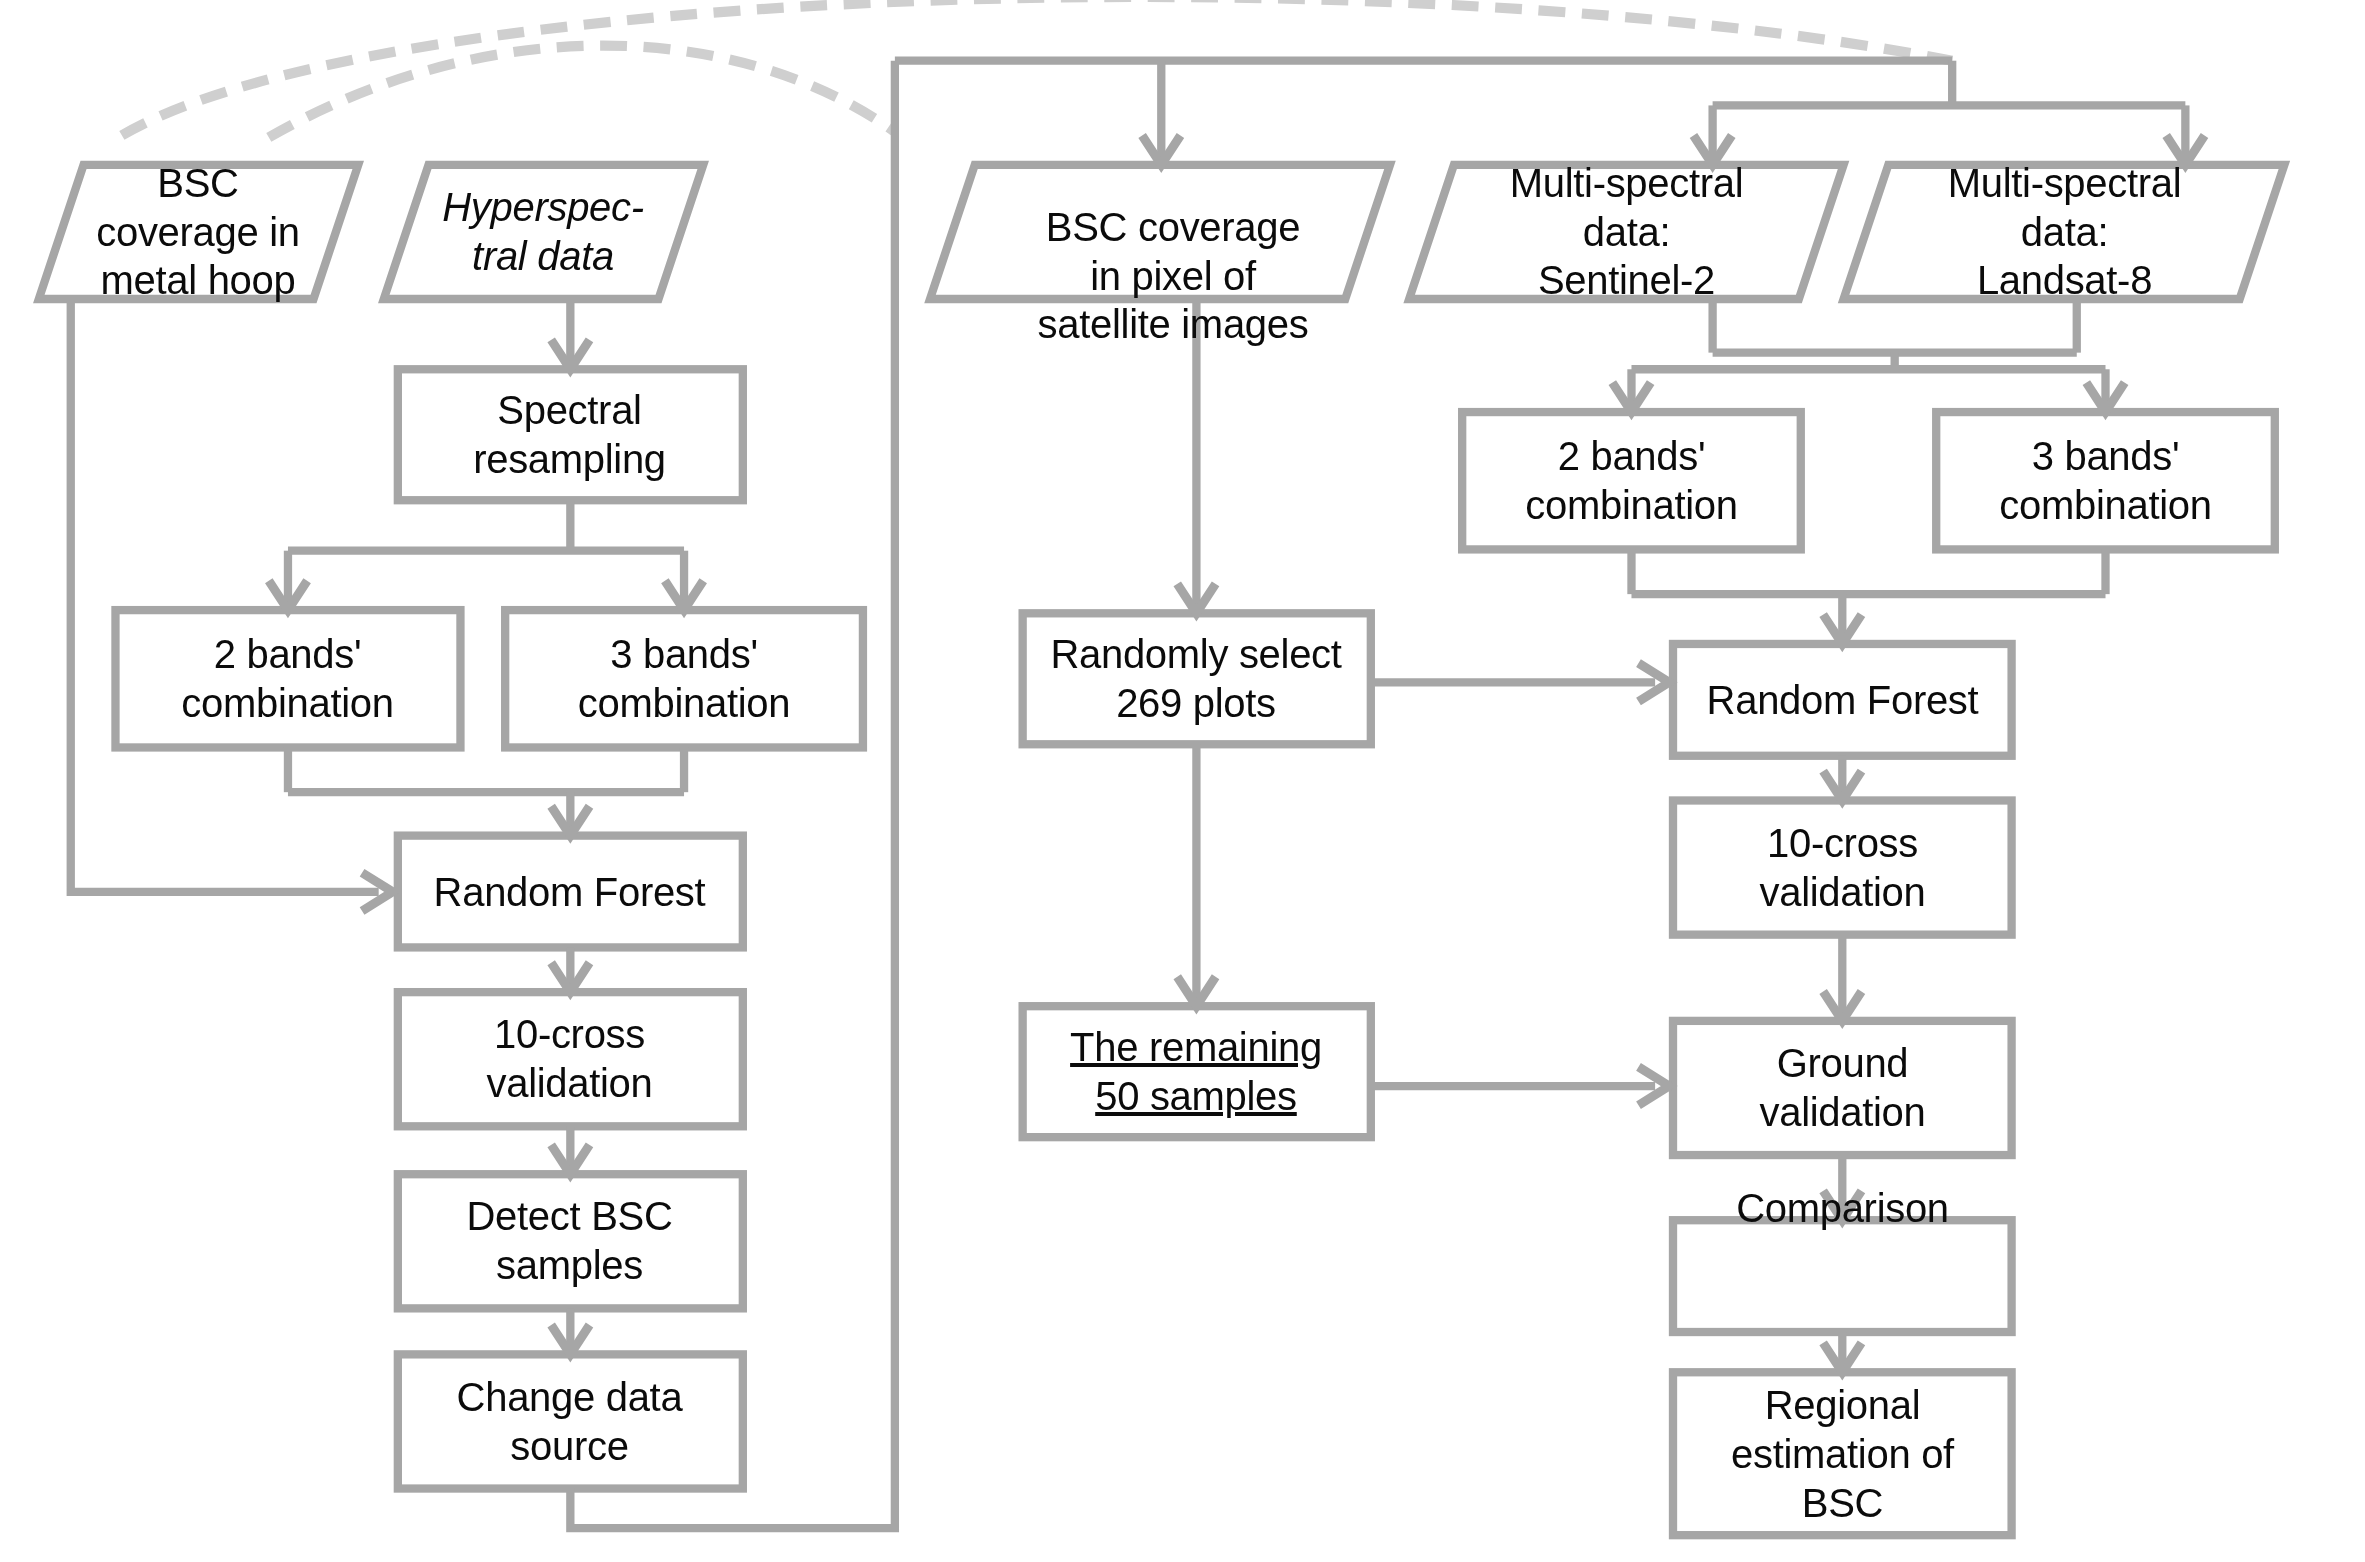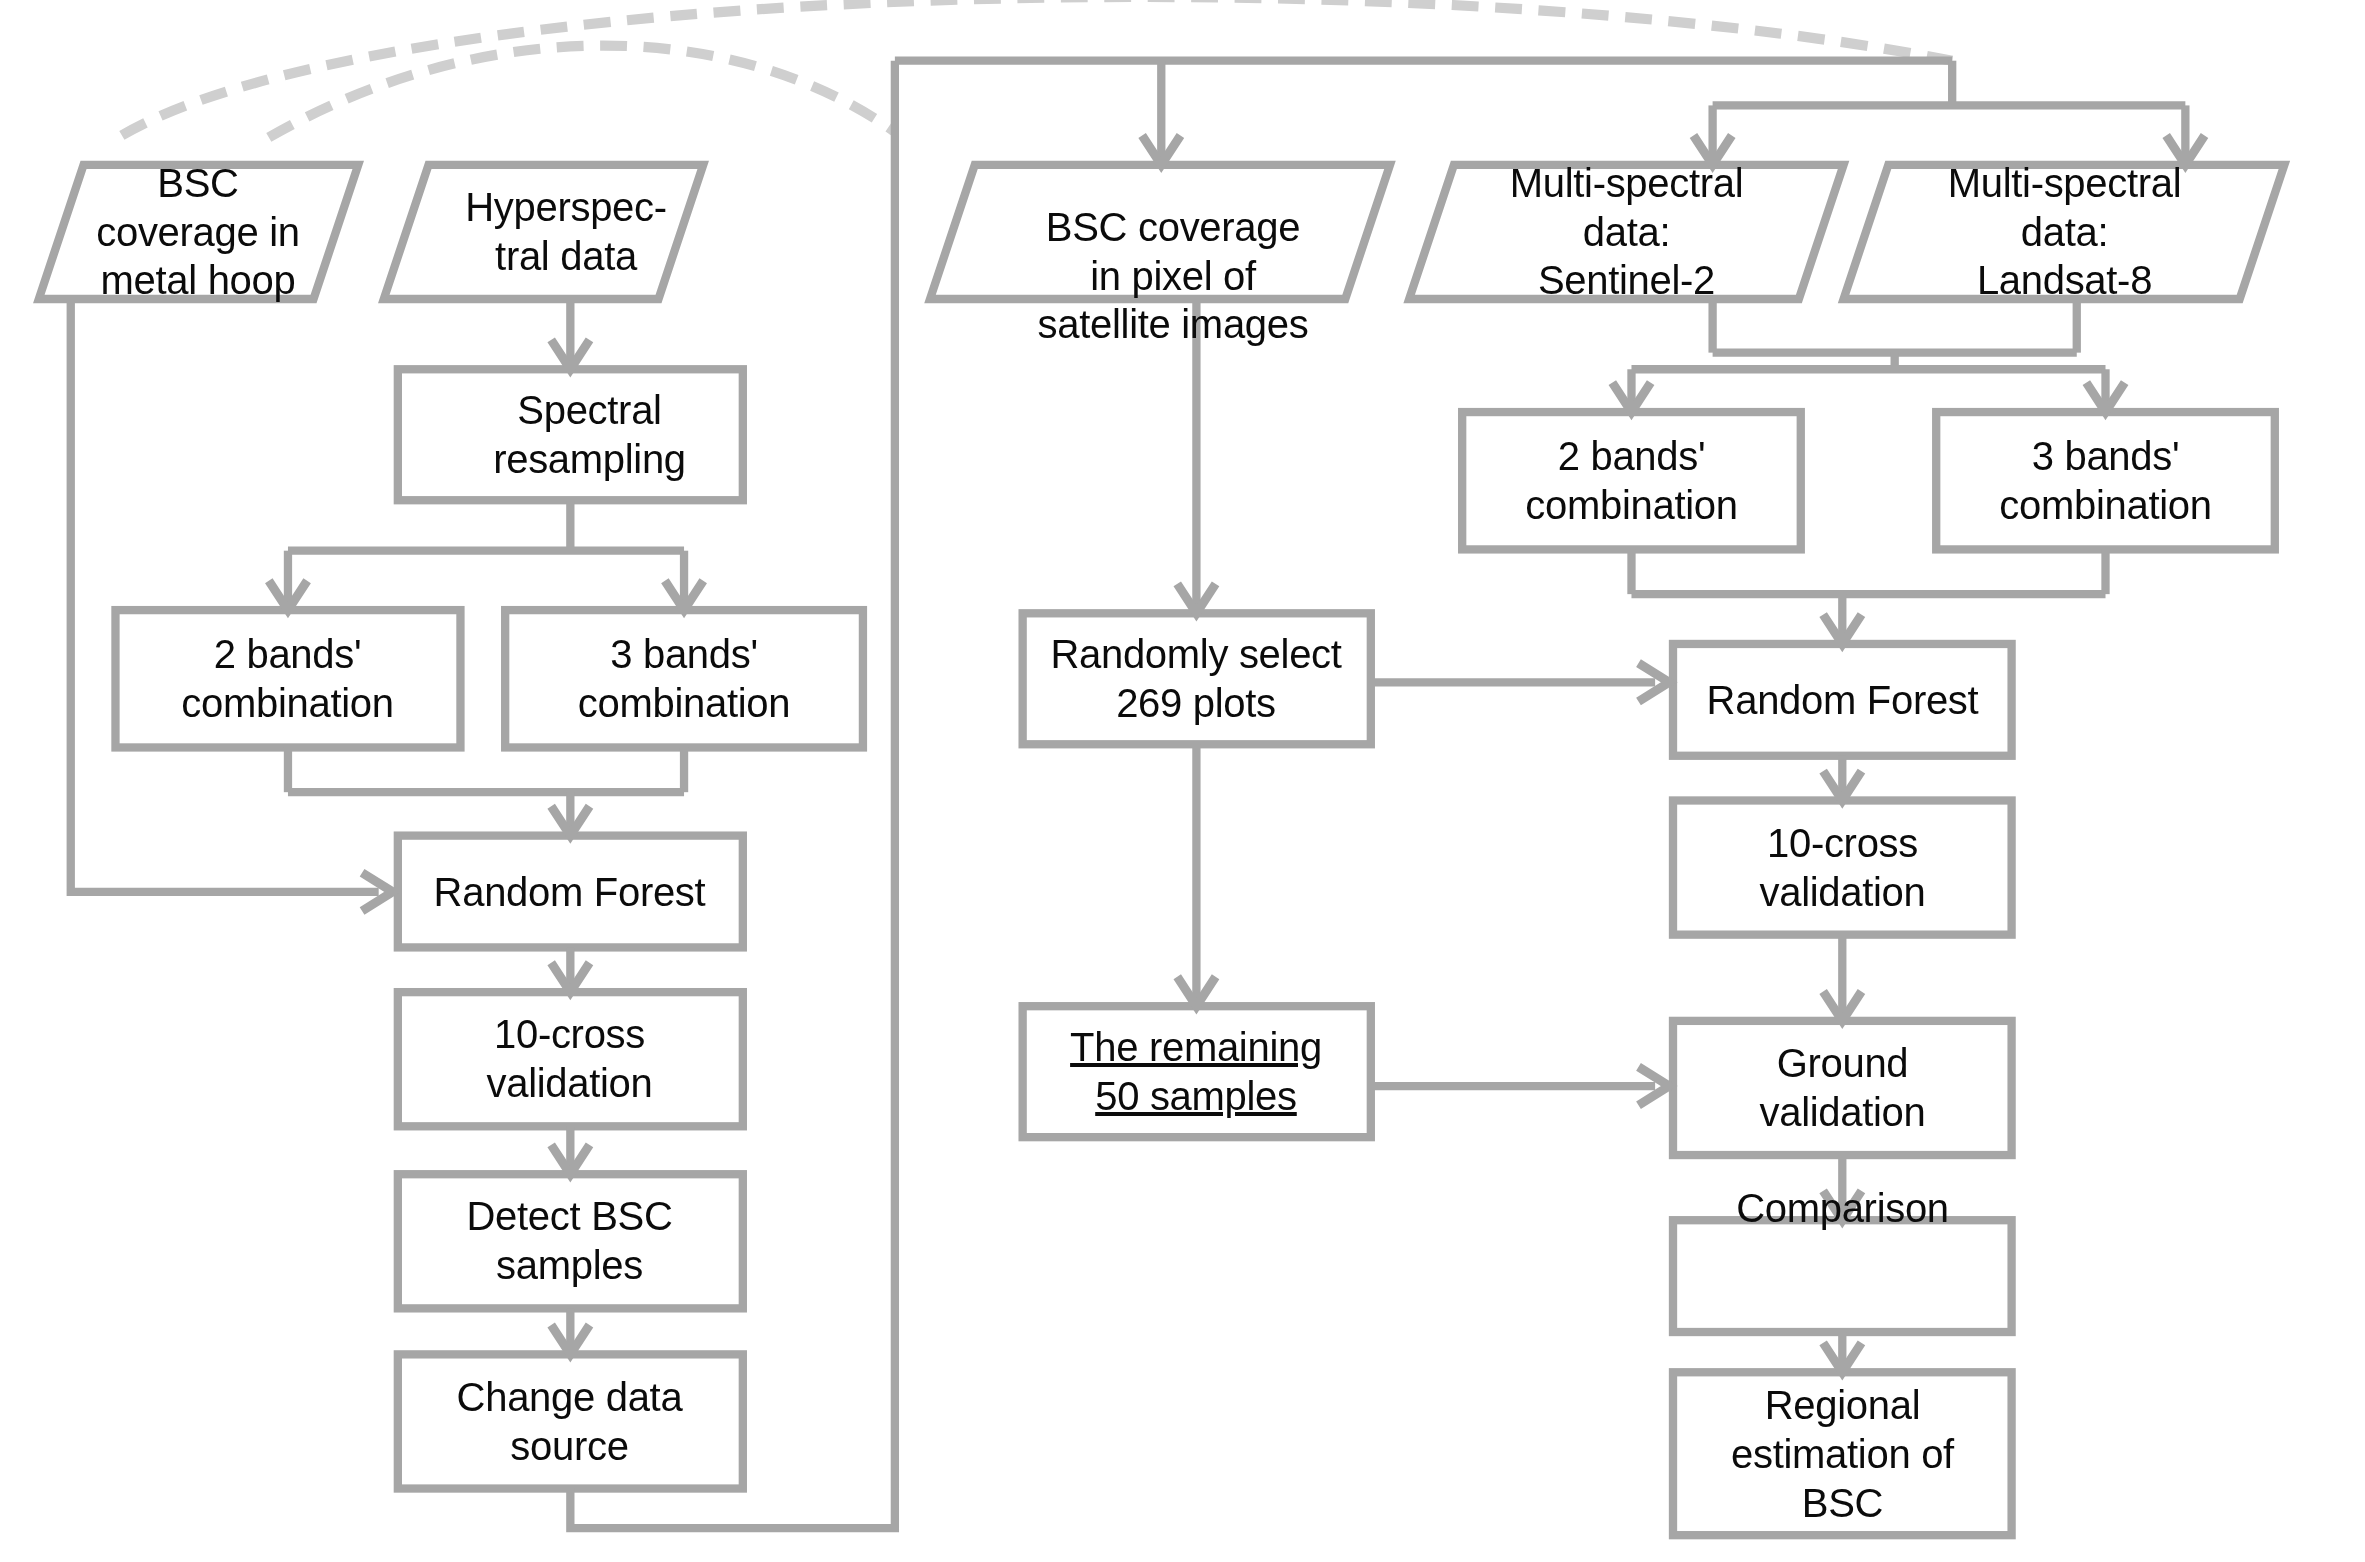--- a/index.html
+++ b/index.html
@@ -135,23 +135,23 @@
 
       <path d="M 2883 2085 L 2883 2140"></path>
       <use href="#vchev" x="2883" y="2148"></use>
     </g>
   </svg>
 
   <div id="labels">
       <div class="nodeText" style="left: 38px; top: 165px; width: 320px; height: 134px;">BSC
 coverage in
 metal hoop</div>
-      <div class="nodeText" style="left: 406px; top: 165px; width: 320px; height: 134px;">Hyperspec-
+      <div class="nodeText" style="left: 383px; top: 165px; width: 320px; height: 134px; font-style: italic;">Hyperspec-
 tral data</div>
-      <div class="nodeText" style="left: 417px; top: 369px; width: 345px; height: 131px; text-align: center;">Spectral
+      <div class="nodeText" style="left: 397px; top: 369px; width: 345px; height: 131px; text-align: center;">Spectral
 resampling</div>
       <div class="nodeText" style="left: 115px; top: 610px; width: 345px; height: 137px;">2 bands'
 combination</div>
       <div class="nodeText" style="left: 505px; top: 610px; width: 358px; height: 137px;">3 bands'
 combination</div>
       <div class="nodeText" style="left: 397px; top: 836px; width: 345px; height: 112px;">Random Forest</div>
       <div class="nodeText" style="left: 397px; top: 992px; width: 345px; height: 134px;">10-cross
 validation</div>
       <div class="nodeText" style="left: 397px; top: 1174px; width: 345px; height: 134px;">Detect BSC
 samples</div>

